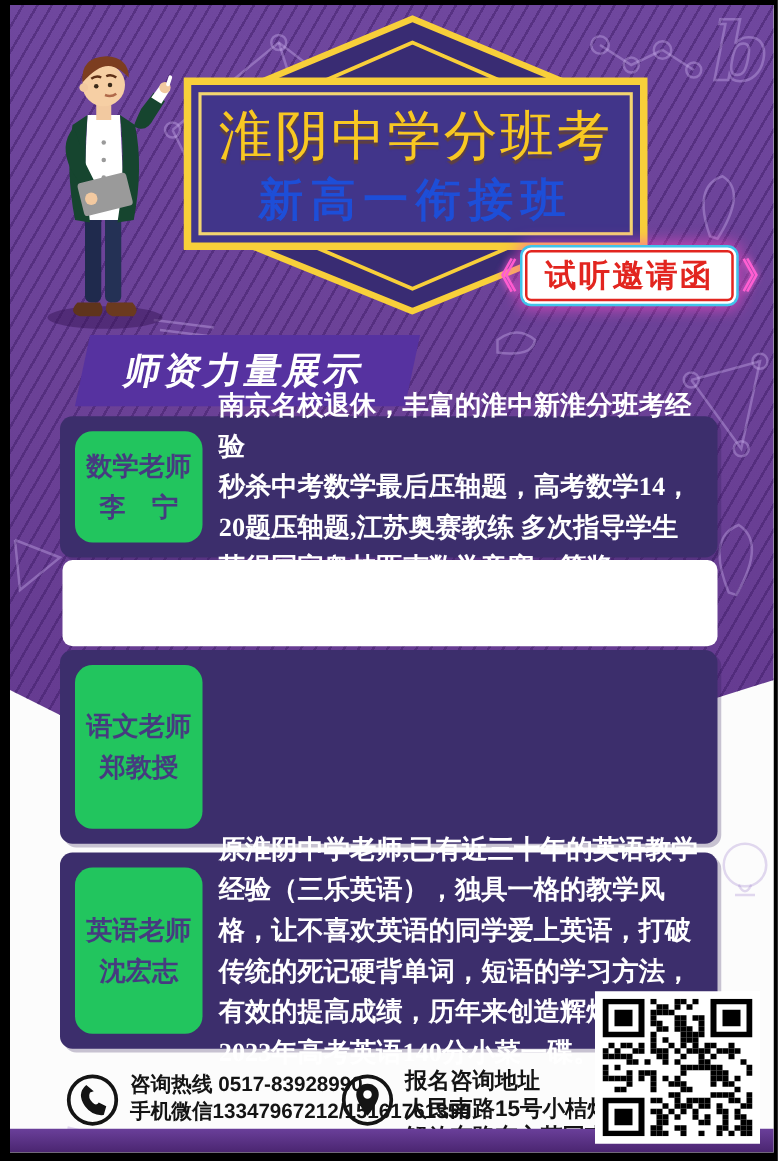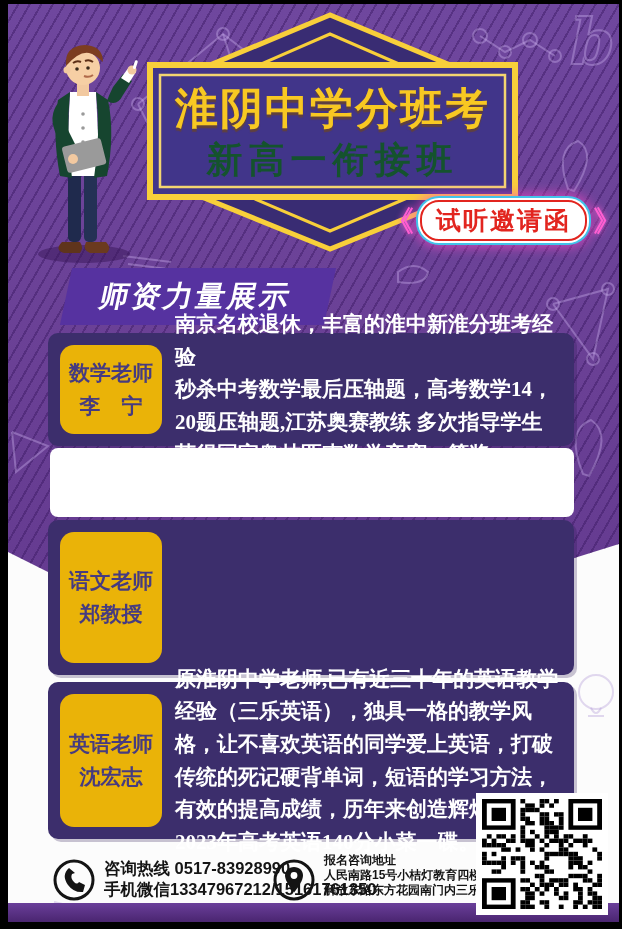--- a/index.html
+++ b/index.html
@@ -16,70 +16,70 @@
   .doodles{position:absolute;left:0;top:0;width:611px;height:662px;}
   .doodles path,.doodles circle,.doodles polyline,.doodles ellipse{stroke:rgba(205,178,238,0.38);stroke-width:2;fill:none;}
   .doodles text{fill:none;stroke:rgba(205,178,238,0.38);stroke-width:2;
     font:italic 700 64px "DejaVu Serif", serif;}
   .white-doodles{position:absolute;left:0;top:0;width:611px;height:918px;z-index:1;}
   .white-doodles path,.white-doodles circle{stroke:rgba(160,130,205,0.30);stroke-width:2;fill:none;}
 
   
   .plaque-svg{position:absolute;left:124px;top:2px;width:400px;height:262px;z-index:2;}
   .title{position:absolute;left:142px;top:76px;width:365px;text-align:center;z-index:3;
-    font-weight:bold;font-size:43px;letter-spacing:2px;color:var(--yellow,#f8c822);
+    font-weight:normal;font-size:43px;letter-spacing:2px;color:var(--yellow,#f8c822);
     text-shadow:0 3px 1px rgba(122,74,0,.55);}
   .subtitle{position:absolute;left:142px;top:132px;width:365px;text-align:center;z-index:3;
-    font-weight:bold;font-size:36px;letter-spacing:6px;color:#14532d;}
+    font-weight:bold;font-size:36px;letter-spacing:6px;color:#1d4ed8;}
 
   
   .badge-row{position:absolute;left:377px;top:196px;width:260px;z-index:4;display:flex;align-items:center;}
   .chevron{font-size:29px;font-weight:bold;color:var(--pink,#ff5fd2);line-height:40px;
     text-shadow:0 0 6px rgba(255,95,210,.9);}
-  .badge-pill{margin:0 6px;background:#fff;border:2px solid var(--red,#e2251f);border-radius:19px;
+  .badge-pill{margin:0 6px;background:#fff;border:2px solid var(--red,#e2251f);border-radius:5px;
     padding:2px 14px;box-shadow:0 0 0 2px #fff,0 0 0 4px var(--cyan,#41c3ea),0 0 12px 6px rgba(255,70,200,.65);}
   .badge-pill span{font-size:25px;font-weight:bold;letter-spacing:2px;color:var(--red,#e2251f);white-space:nowrap;}
   .badge-note{position:absolute;left:412px;top:239px;width:200px;text-align:center;z-index:4;
     font-size:16px;font-weight:bold;letter-spacing:2px;color:#fff;white-space:nowrap;}
 
   
   .teacher-svg{position:absolute;left:18px;top:26px;width:118px;height:234px;z-index:3;}
 
   
   .banner{position:absolute;left:58px;top:264px;width:264px;height:57px;z-index:3;
     background:var(--banner,#5632a0);transform:skewX(-12deg);display:flex;align-items:center;}
   .banner span{font-size:29px;font-weight:bold;color:#fff;letter-spacing:3px;padding-left:34px;white-space:nowrap;}
 
   
   .card{position:absolute;left:40px;width:526px;background:var(--card,#3c2e6c);border-radius:10px;
     display:flex;align-items:center;padding:6px 12px;box-sizing:border-box;z-index:3;
     box-shadow:3px 3px 0 rgba(40,20,80,.25);}
   .card-1{top:329px;height:113px;}
   .card-2{top:516px;height:155px;}
   .card-3{top:678px;height:157px;}
-  .label-box{flex:0 0 102px;align-self:stretch;margin:6px 0;background:#eab308;border-radius:14px;
+  .label-box{flex:0 0 102px;align-self:stretch;margin:6px 0;background:#22c55e;border-radius:14px;
     display:flex;flex-direction:column;justify-content:center;text-align:center;
     font-family:"Liberation Serif", serif;}
   .label-box .subj,.label-box .tname{font-weight:bold;font-size:21px;line-height:1.55;color:var(--label,#463b80);white-space:nowrap;}
   .card-desc{flex:1;margin-left:13px;color:#fff;font-family:"Liberation Serif", serif;
     font-weight:bold;font-size:21px;line-height:1.55;white-space:pre-line;}
   .empty-card{position:absolute;left:42px;top:444px;width:524px;height:69px;background:#fff;border-radius:8px;z-index:3;}
 
   
   .qr{position:absolute;left:468px;top:789px;width:132px;height:122px;background:#fff;z-index:5;
     display:flex;align-items:center;justify-content:center;}
   .qr svg{width:120px;height:110px;}
 
   
   .footer{position:absolute;left:0;top:846px;width:526px;height:72px;z-index:4;color:#141414;}
   .icon-circle{position:absolute;width:44px;height:44px;}
   .phone-wrap{left:44px;top:8px;}
   .pin-wrap{left:264px;top:8px;}
   .hotline-block{position:absolute;left:96px;top:8px;font-weight:bold;font-size:16.5px;line-height:1.3;white-space:nowrap;}
-  .address-block{position:absolute;left:316px;top:3px;font-weight:bold;font-size:12px;line-height:1.25;white-space:nowrap;}
+  .address-block{position:absolute;left:316px;top:3px;font-weight:bold;font-size:18px;line-height:1.25;white-space:nowrap;}
   .bottom-bar{position:absolute;left:0;top:899px;width:611px;height:19px;z-index:4;
     background:linear-gradient(180deg,#6a3f9a,#4a2570);}
 </style>
 </head>
 <body>
 
 <div class="frame">
  <div class="poster">
 
   <div class="purple-zone">

